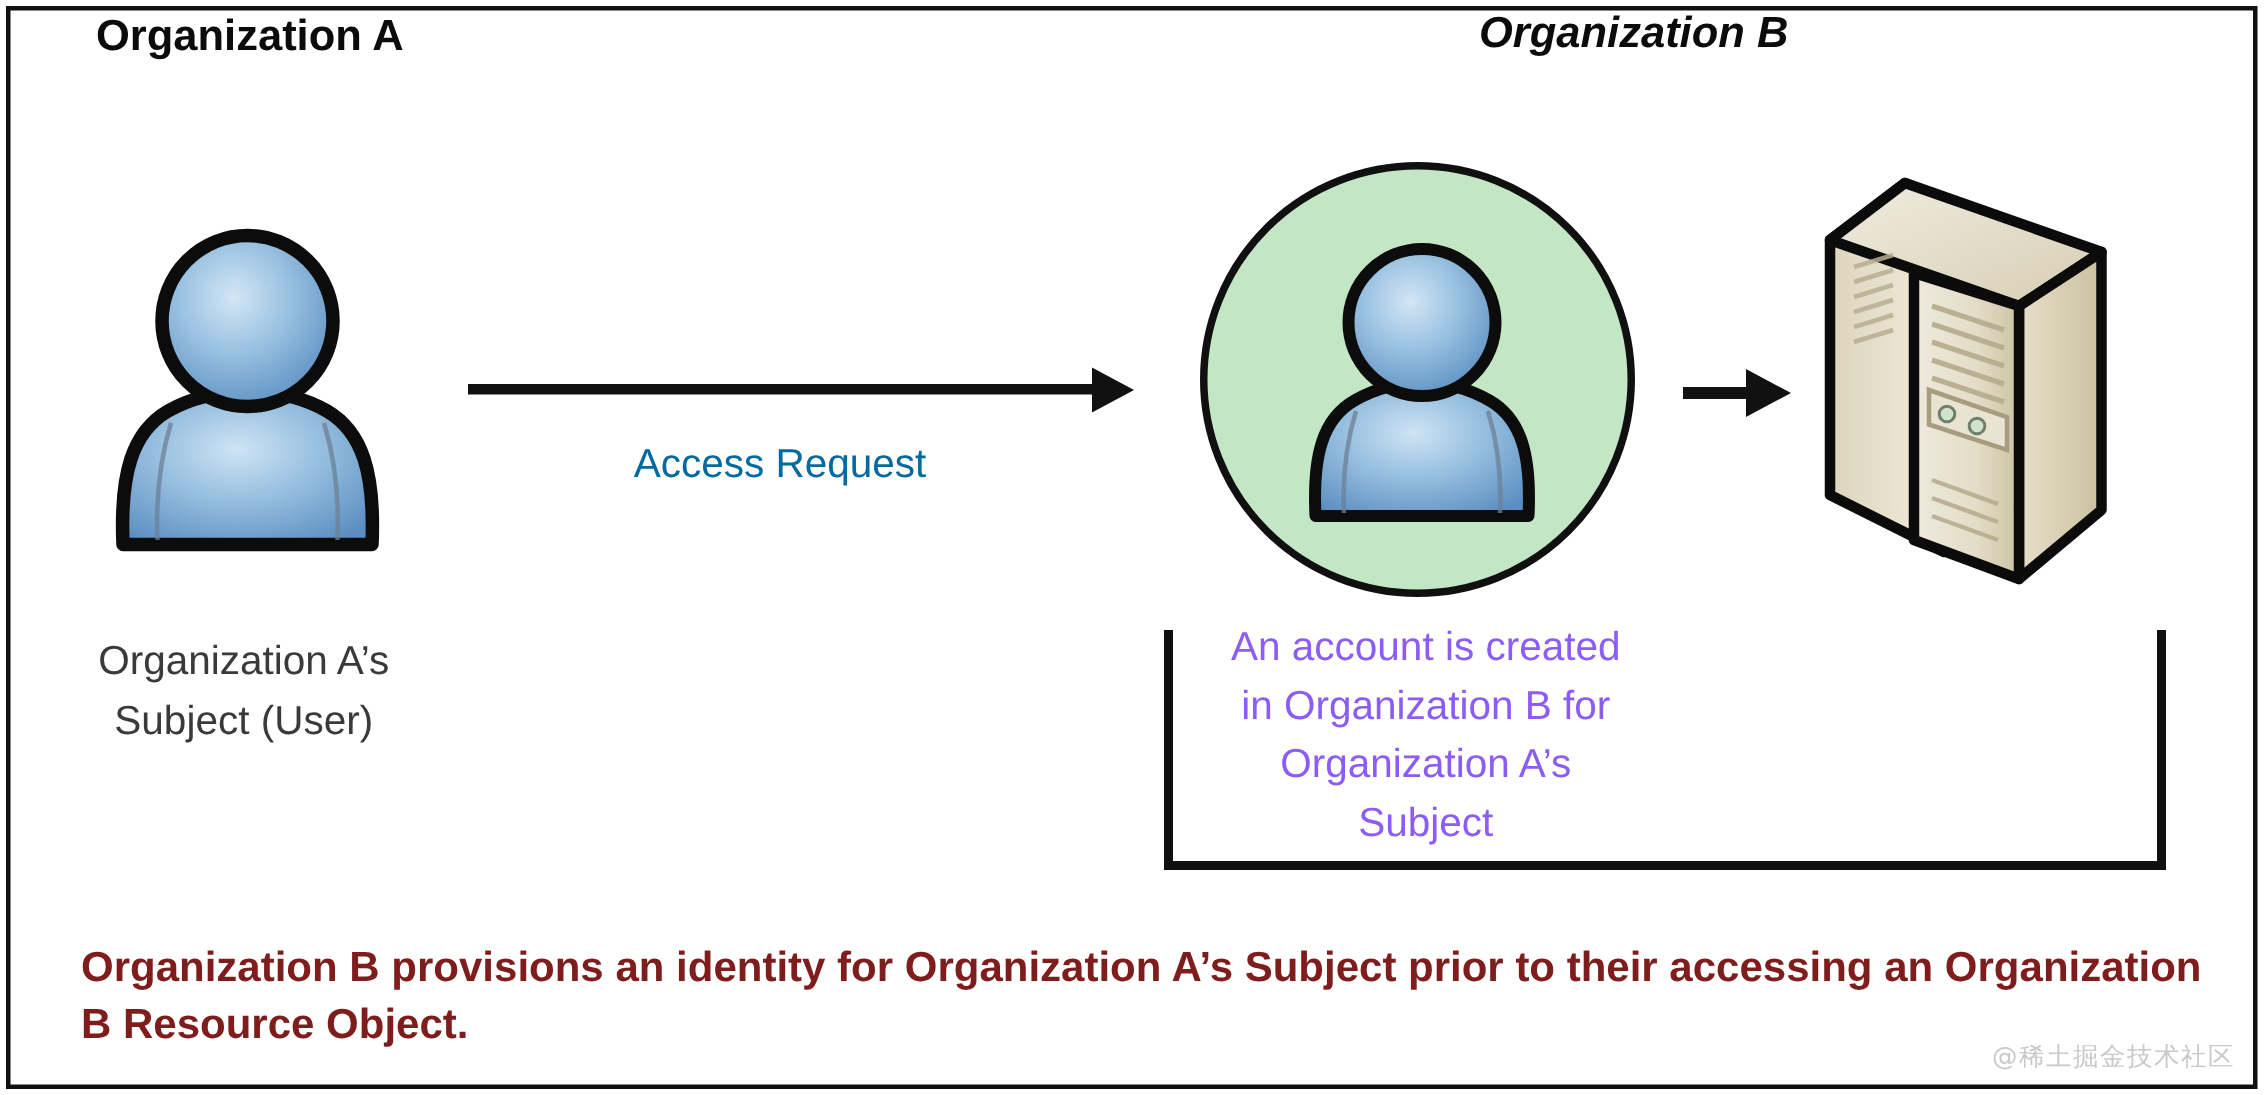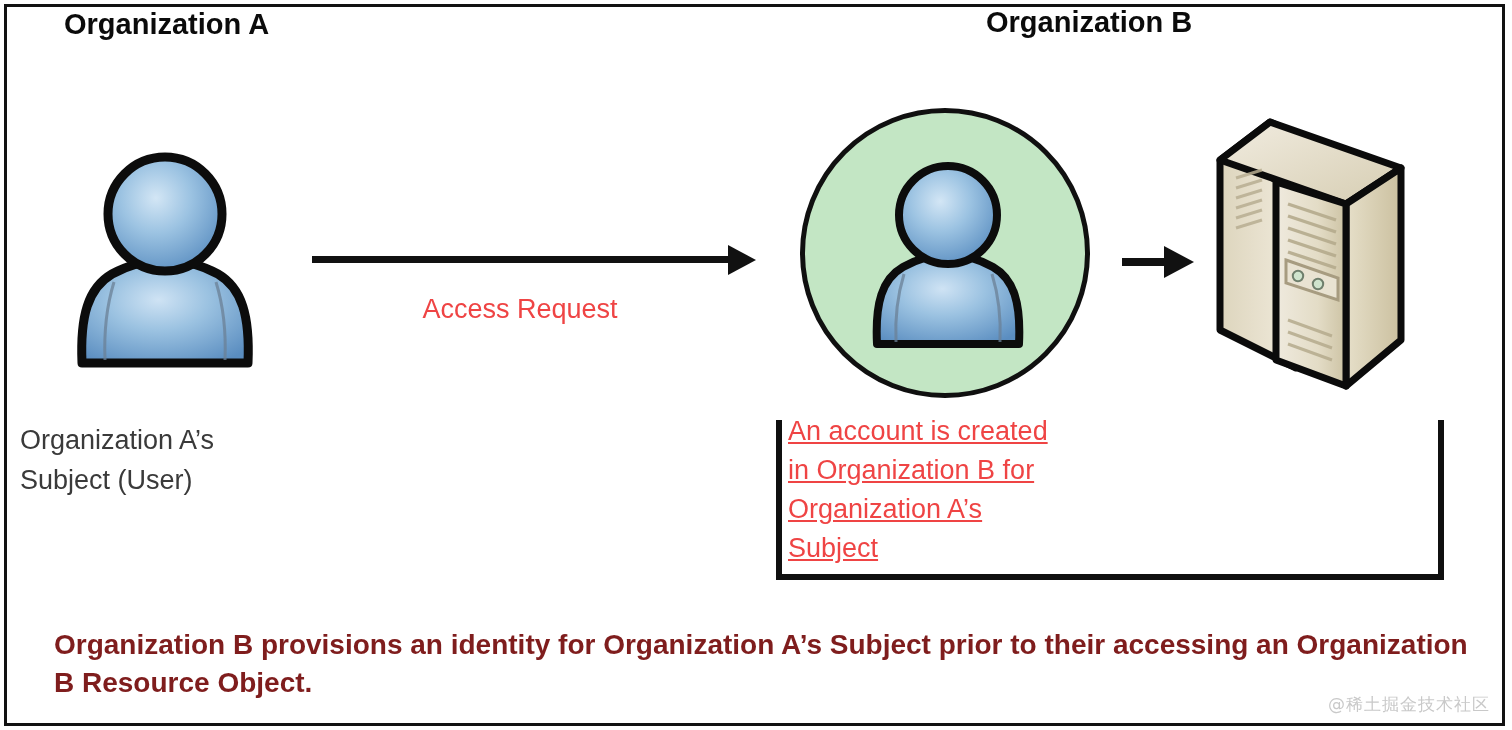--- a/index.html
+++ b/index.html
@@ -30,47 +30,47 @@
   .org-title {
     position: absolute;
     font-family: "Liberation Sans", sans-serif;
     font-weight: bold;
     font-size: 29px;
     color: #0b0b0b;
     letter-spacing: 0px;
     white-space: nowrap;
   }
   #org-a-title { left: 64px; top: 8px; }
-  #org-b-title { left: 986px; top: 6px; }
+  #org-b-title { left: 986px; top: 6px; font-style: italic; }
 
   .node-label {
     position: absolute;
     font-family: "Liberation Sans", sans-serif;
     font-size: 27px;
     line-height: 40px;
     color: #3a3a3a;
+    text-align: center;
     white-space: pre-line;
   }
   #subject-label {
     left: 20px;
     top: 420px;
     width: 285px;
   }
   #resource-label {
     left: 1218px;
     top: 420px;
     width: 200px;
   }
   #account-caption {
     left: 788px;
     top: 412px;
     width: 325px;
     line-height: 39px;
-    color: #ef4444;
-    text-decoration: underline;
+    color: #8b5cf6;
   }
 
   
   .arrow-line {
     position: absolute;
     background: #111111;
   }
   #arrow1-line {
     left: 312px;
     top: 256px;
@@ -87,21 +87,21 @@
     border-bottom: 15px solid transparent;
     border-left: 28px solid #111111;
   }
   #arrow1-label {
     position: absolute;
     left: 330px;
     top: 294px;
     width: 380px;
     text-align: center;
     font-size: 27px;
-    color: #ef4444;
+    color: #0369a1;
     font-family: "Liberation Sans", sans-serif;
   }
   #arrow2-line {
     left: 1122px;
     top: 258px;
     width: 46px;
     height: 8px;
   }
   #arrow2-head {
     position: absolute;

